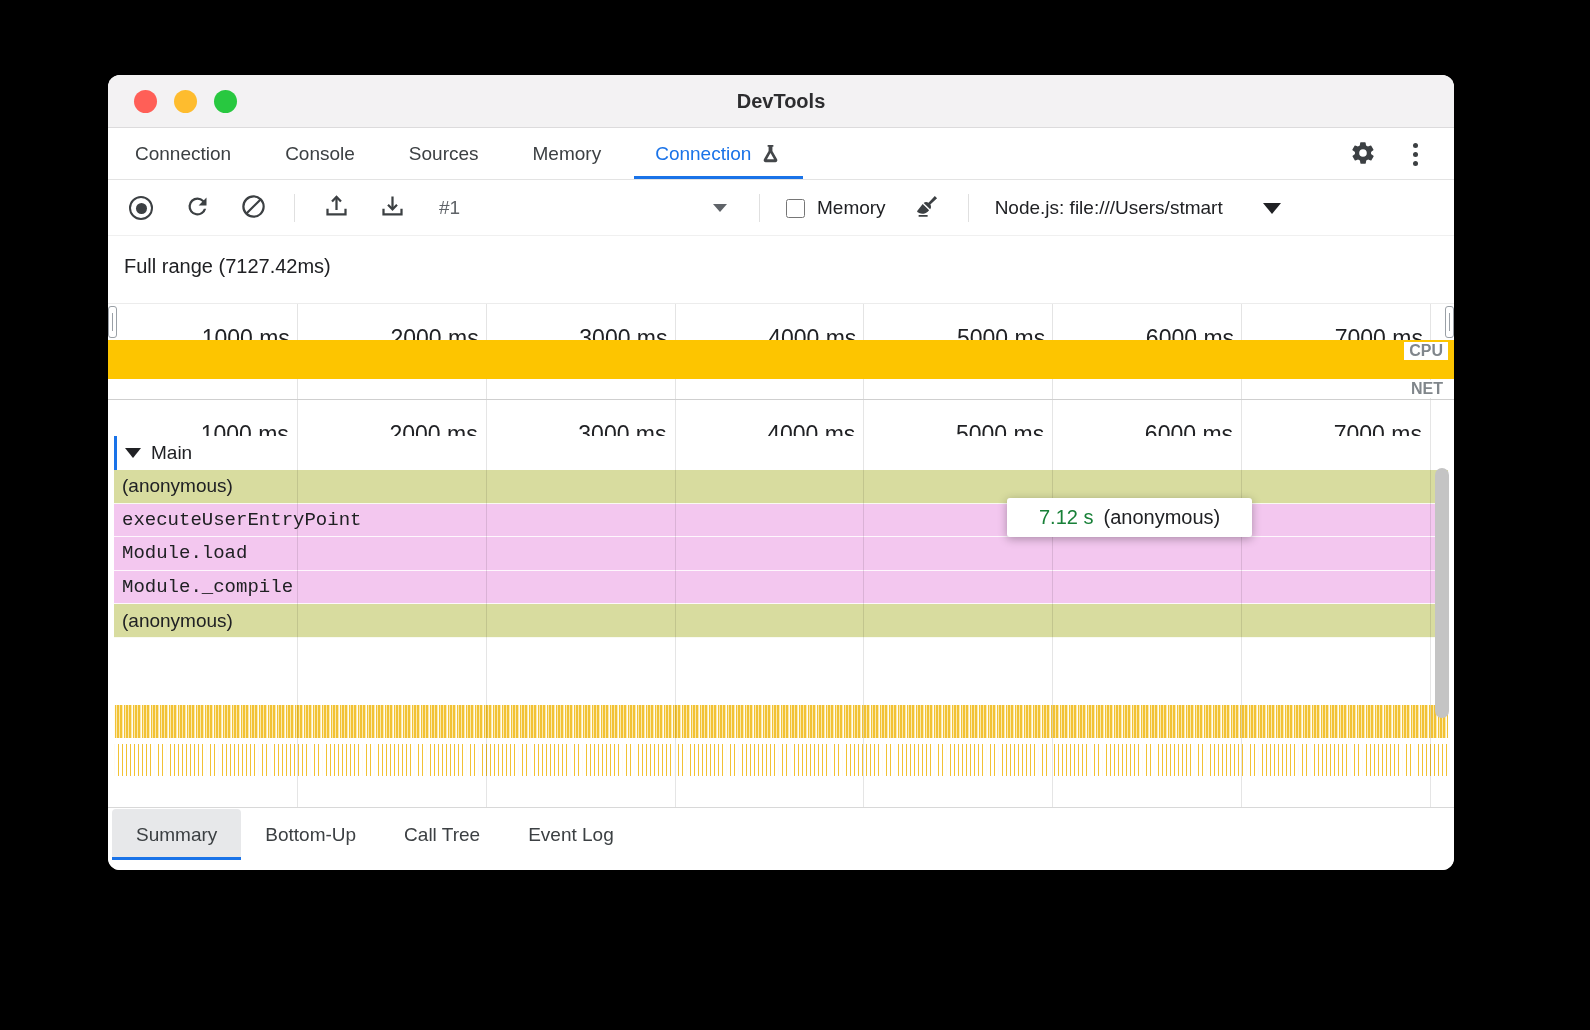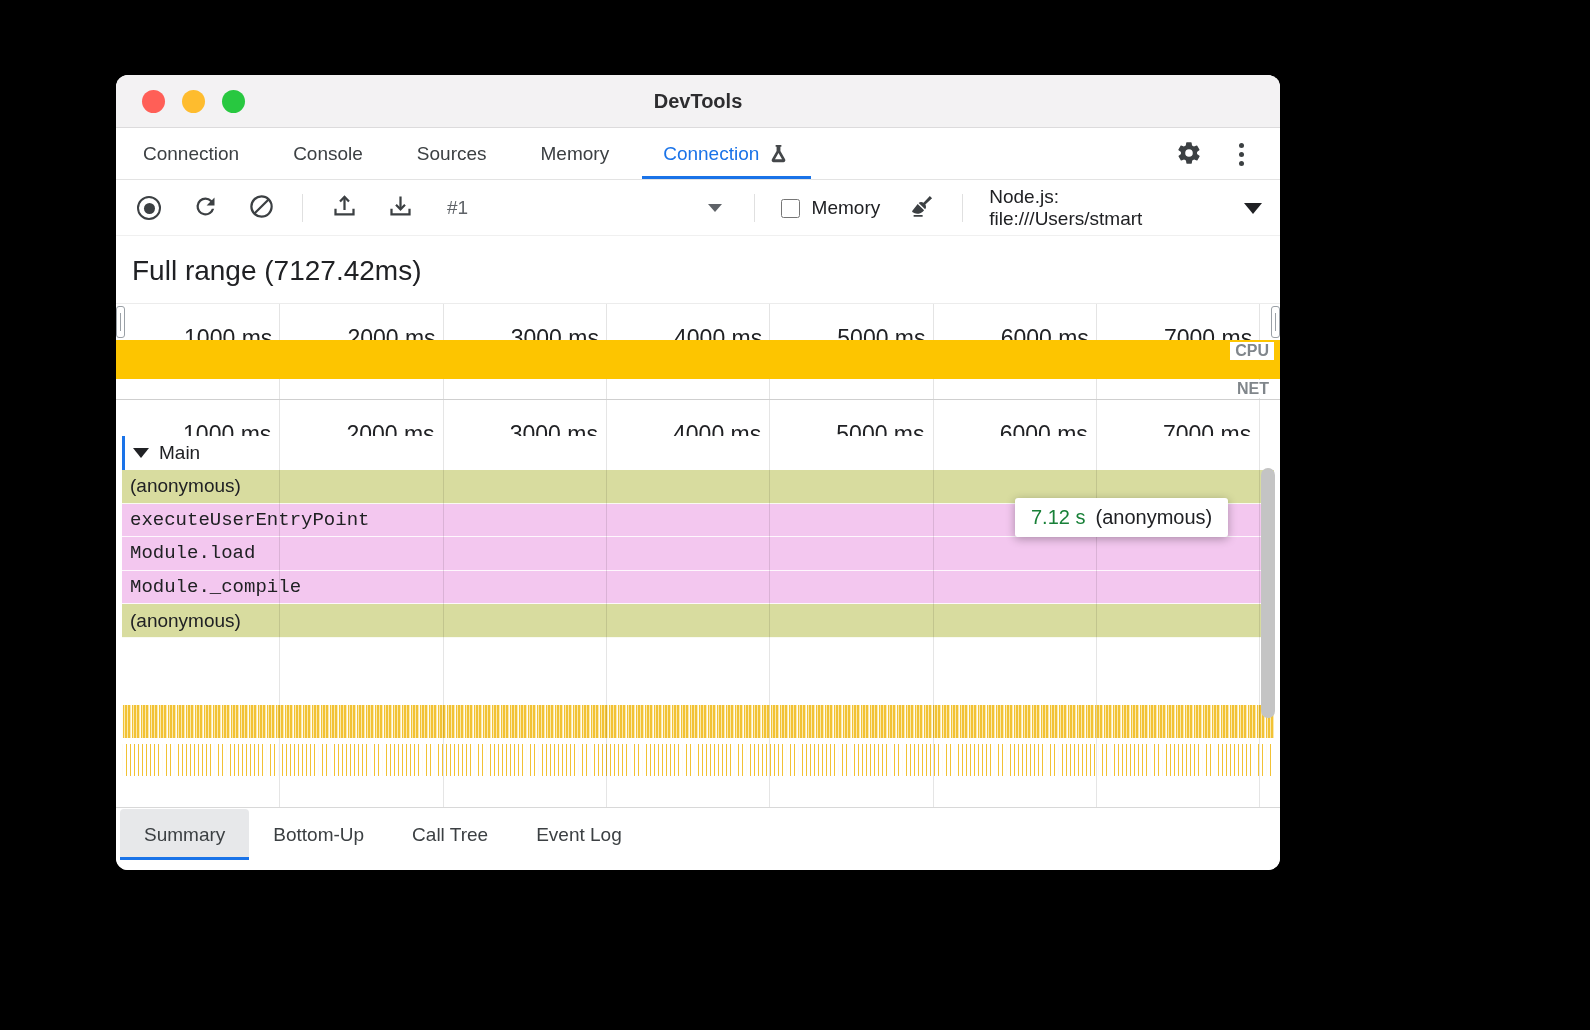--- a/index.html
+++ b/index.html
@@ -6,21 +6,21 @@
     --accent-blue:#1a73e8;
     --cpu-yellow:#fdc500;
     --row-green:#d8dc9f;
     --row-pink:#f3c7ef;
     --stripe-yellow:#f2c234;
     --tooltip-time-green:#188038;
   }
   *{box-sizing:border-box;margin:0;padding:0;}
   html,body{width:1590px;height:1030px;background:#000;font-family:"Liberation Sans","DejaVu Sans",sans-serif;color:#202124;}
   .window{
-    position:absolute;left:116px;top:75px;width:1164px;height:795px;
+    position:absolute;left:108px;top:75px;width:1346px;height:795px;
     background:#fff;border-radius:12px;overflow:hidden;
     box-shadow:0 18px 50px rgba(0,0,0,.55);
   }
   
   .titlebar{position:absolute;left:0;top:0;width:100%;height:53px;background:#f3f2f3;border-bottom:1px solid #dcdbdc;}
   .traffic-lights{position:absolute;left:26px;top:15px;display:flex;gap:17px;}
   .tl{width:23px;height:23px;border-radius:50%;display:inline-block;}
   .tl.red{background:#ff5f57;}
   .tl.yellow{background:#febc2e;}
   .tl.green{background:#28c840;}
@@ -45,21 +45,21 @@
   .record-ring i{width:11px;height:11px;border-radius:50%;background:#3c4043;display:block;}
   .sep{width:1px;height:28px;background:#e0e0e0;flex:none;}
   .select{display:flex;align-items:center;font-size:19px;color:#5f6368;cursor:pointer;}
   .profile-select{width:300px;justify-content:space-between;padding:0 6px;}
   .caret{width:0;height:0;border-left:7px solid transparent;border-right:7px solid transparent;border-top:8px solid #5f6368;}
   .memory{display:flex;align-items:center;gap:12px;font-size:19px;color:#202124;cursor:pointer;}
   .memory input{width:19px;height:19px;accent-color:#5f6368;}
   .target-select{color:#202124;gap:40px;}
   .arrow-down{width:0;height:0;border-left:9px solid transparent;border-right:9px solid transparent;border-top:11px solid #202124;}
   
-  .range-label{position:absolute;left:16px;top:180px;font-size:28px;color:#202124;}
+  .range-label{position:absolute;left:16px;top:180px;font-size:20px;color:#202124;}
   .ov-ruler{position:absolute;left:0;top:228px;width:100%;height:37px;border-top:1px solid #ececec;}
   .tick{position:absolute;top:0;bottom:0;border-left:1px solid #e4e4e4;}
   .tick-label{position:absolute;right:8px;top:50%;transform:translateY(-50%);white-space:nowrap;font-size:23px;color:#202124;margin-top:16px;}
   .range-handle{position:absolute;top:2px;width:9px;height:32px;background:#fff;border:1px solid #9aa0a6;border-radius:3px;z-index:3;}
   .range-handle::after{content:'';position:absolute;left:3px;top:6px;bottom:6px;width:1px;background:#9aa0a6;}
   .range-handle.left{left:0;}
   .range-handle.right{right:0;}
   .cpu-band{position:absolute;left:0;top:265px;width:100%;height:39px;background:var(--cpu-yellow);padding-left:16px;}
   .band-label{position:absolute;right:6px;top:2px;background:#fff;padding:0 5px;font-size:16px;font-weight:bold;color:#80868b;}
   .net-strip{position:absolute;left:0;top:304px;width:100%;height:21px;border-bottom:1px solid #cfcfcf;background:#fff;}
@@ -76,21 +76,21 @@
   .frow.green{background:var(--row-green);}
   .frow.pink{background:var(--row-pink);font-family:Liberation Mono, monospace;}
   .stripeA{position:absolute;left:6px;top:305px;width:calc(100% - 12px);height:33px;
     background-image:
       repeating-linear-gradient(90deg, rgba(255,255,255,.95) 0 1px, transparent 1px 9px),
       repeating-linear-gradient(90deg, var(--stripe-yellow) 0 2px, #fbe9ad 2px 3px);}
   .stripeB{position:absolute;left:6px;top:344px;width:calc(100% - 12px);height:32px;
     background-image:
       repeating-linear-gradient(90deg, rgba(255,255,255,.95) 0 2px, transparent 2px 13px),
       repeating-linear-gradient(90deg, var(--stripe-yellow) 0 1.5px, #fff 1.5px 4px);}
-  .tooltip{position:absolute;left:899px;top:98px;background:#fff;box-shadow:0 2px 10px rgba(0,0,0,.3);border-radius:3px;padding:8px 16px;font-size:20px;white-space:nowrap;z-index:5;}
+  .tooltip{position:absolute;left:899px;top:98px;background:#fff;box-shadow:0 2px 10px rgba(0,0,0,.3);border-radius:3px;padding:8px 32px;font-size:20px;white-space:nowrap;z-index:5;}
   .t-time{color:var(--tooltip-time-green);margin-right:10px;}
   .t-name{color:#202124;}
   .scrollbar{position:absolute;right:5px;top:68px;width:14px;height:250px;z-index:6;}
   .scrollbar .thumb{width:14px;height:100%;background:#c4c4c4;border-radius:7px;}
   
   .bottom-tabs{position:absolute;left:0;top:734px;width:100%;height:61px;background:#fff;display:flex;align-items:flex-start;padding-left:4px;}
   .btab{height:51px;display:flex;align-items:center;padding:0 24px;font-size:19px;color:#3c4043;position:relative;cursor:default;}
   .btab.active{background:#e7e8ea;border-radius:4px 4px 0 0;}
   .btab.active::after{content:'';position:absolute;left:0;right:0;bottom:0;height:3px;background:var(--accent-blue);}
 </style>

